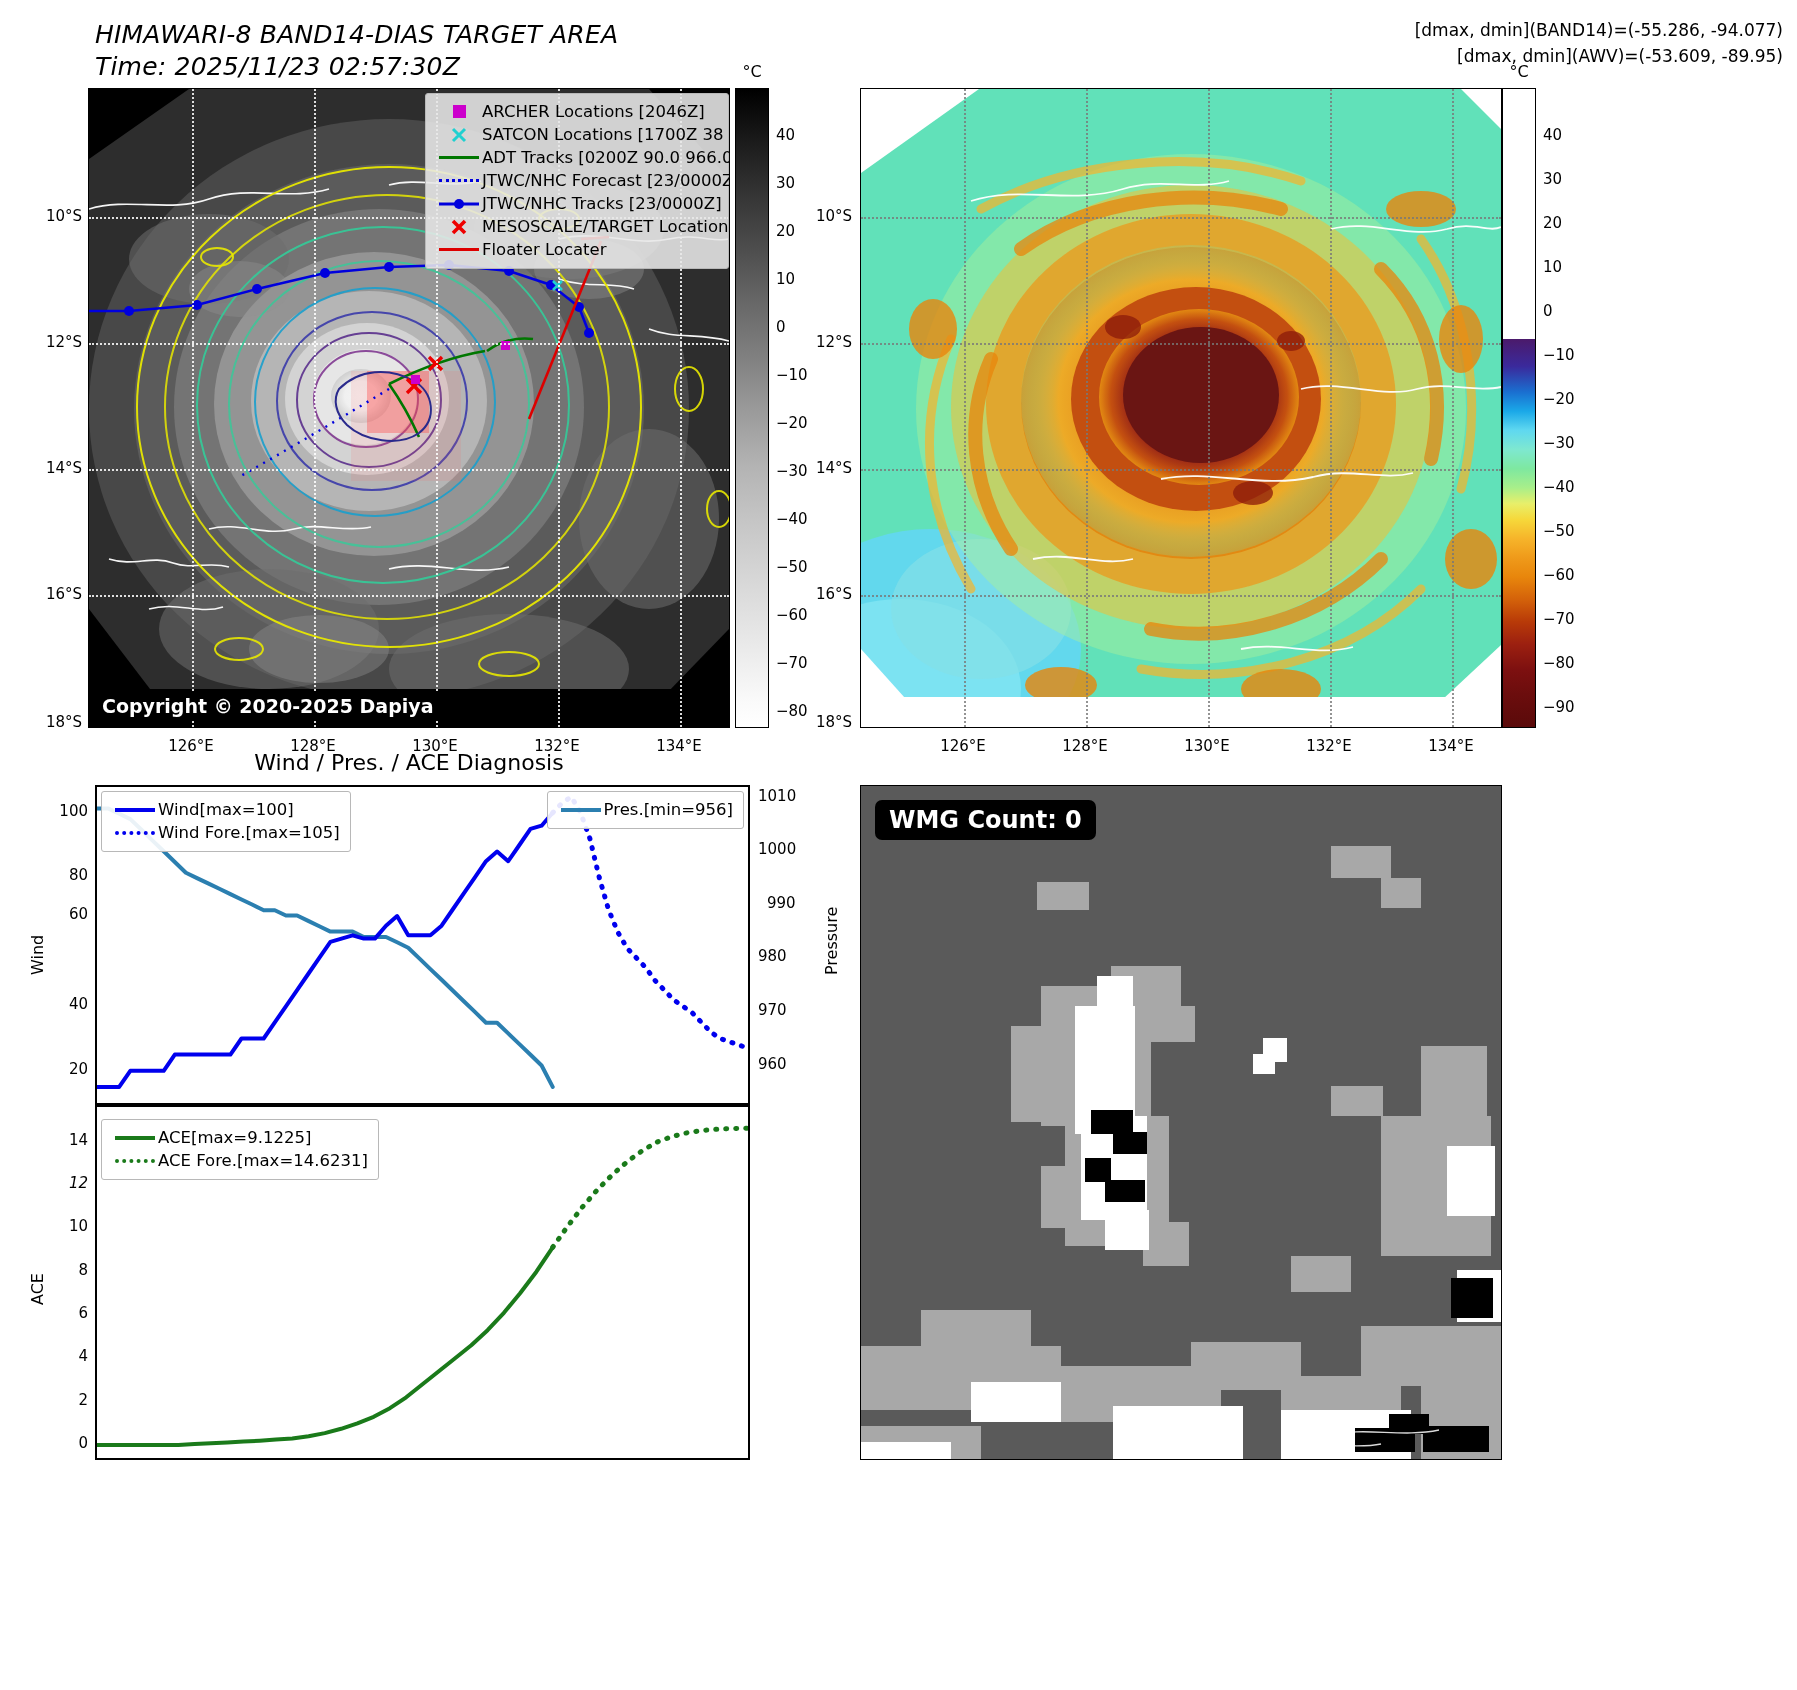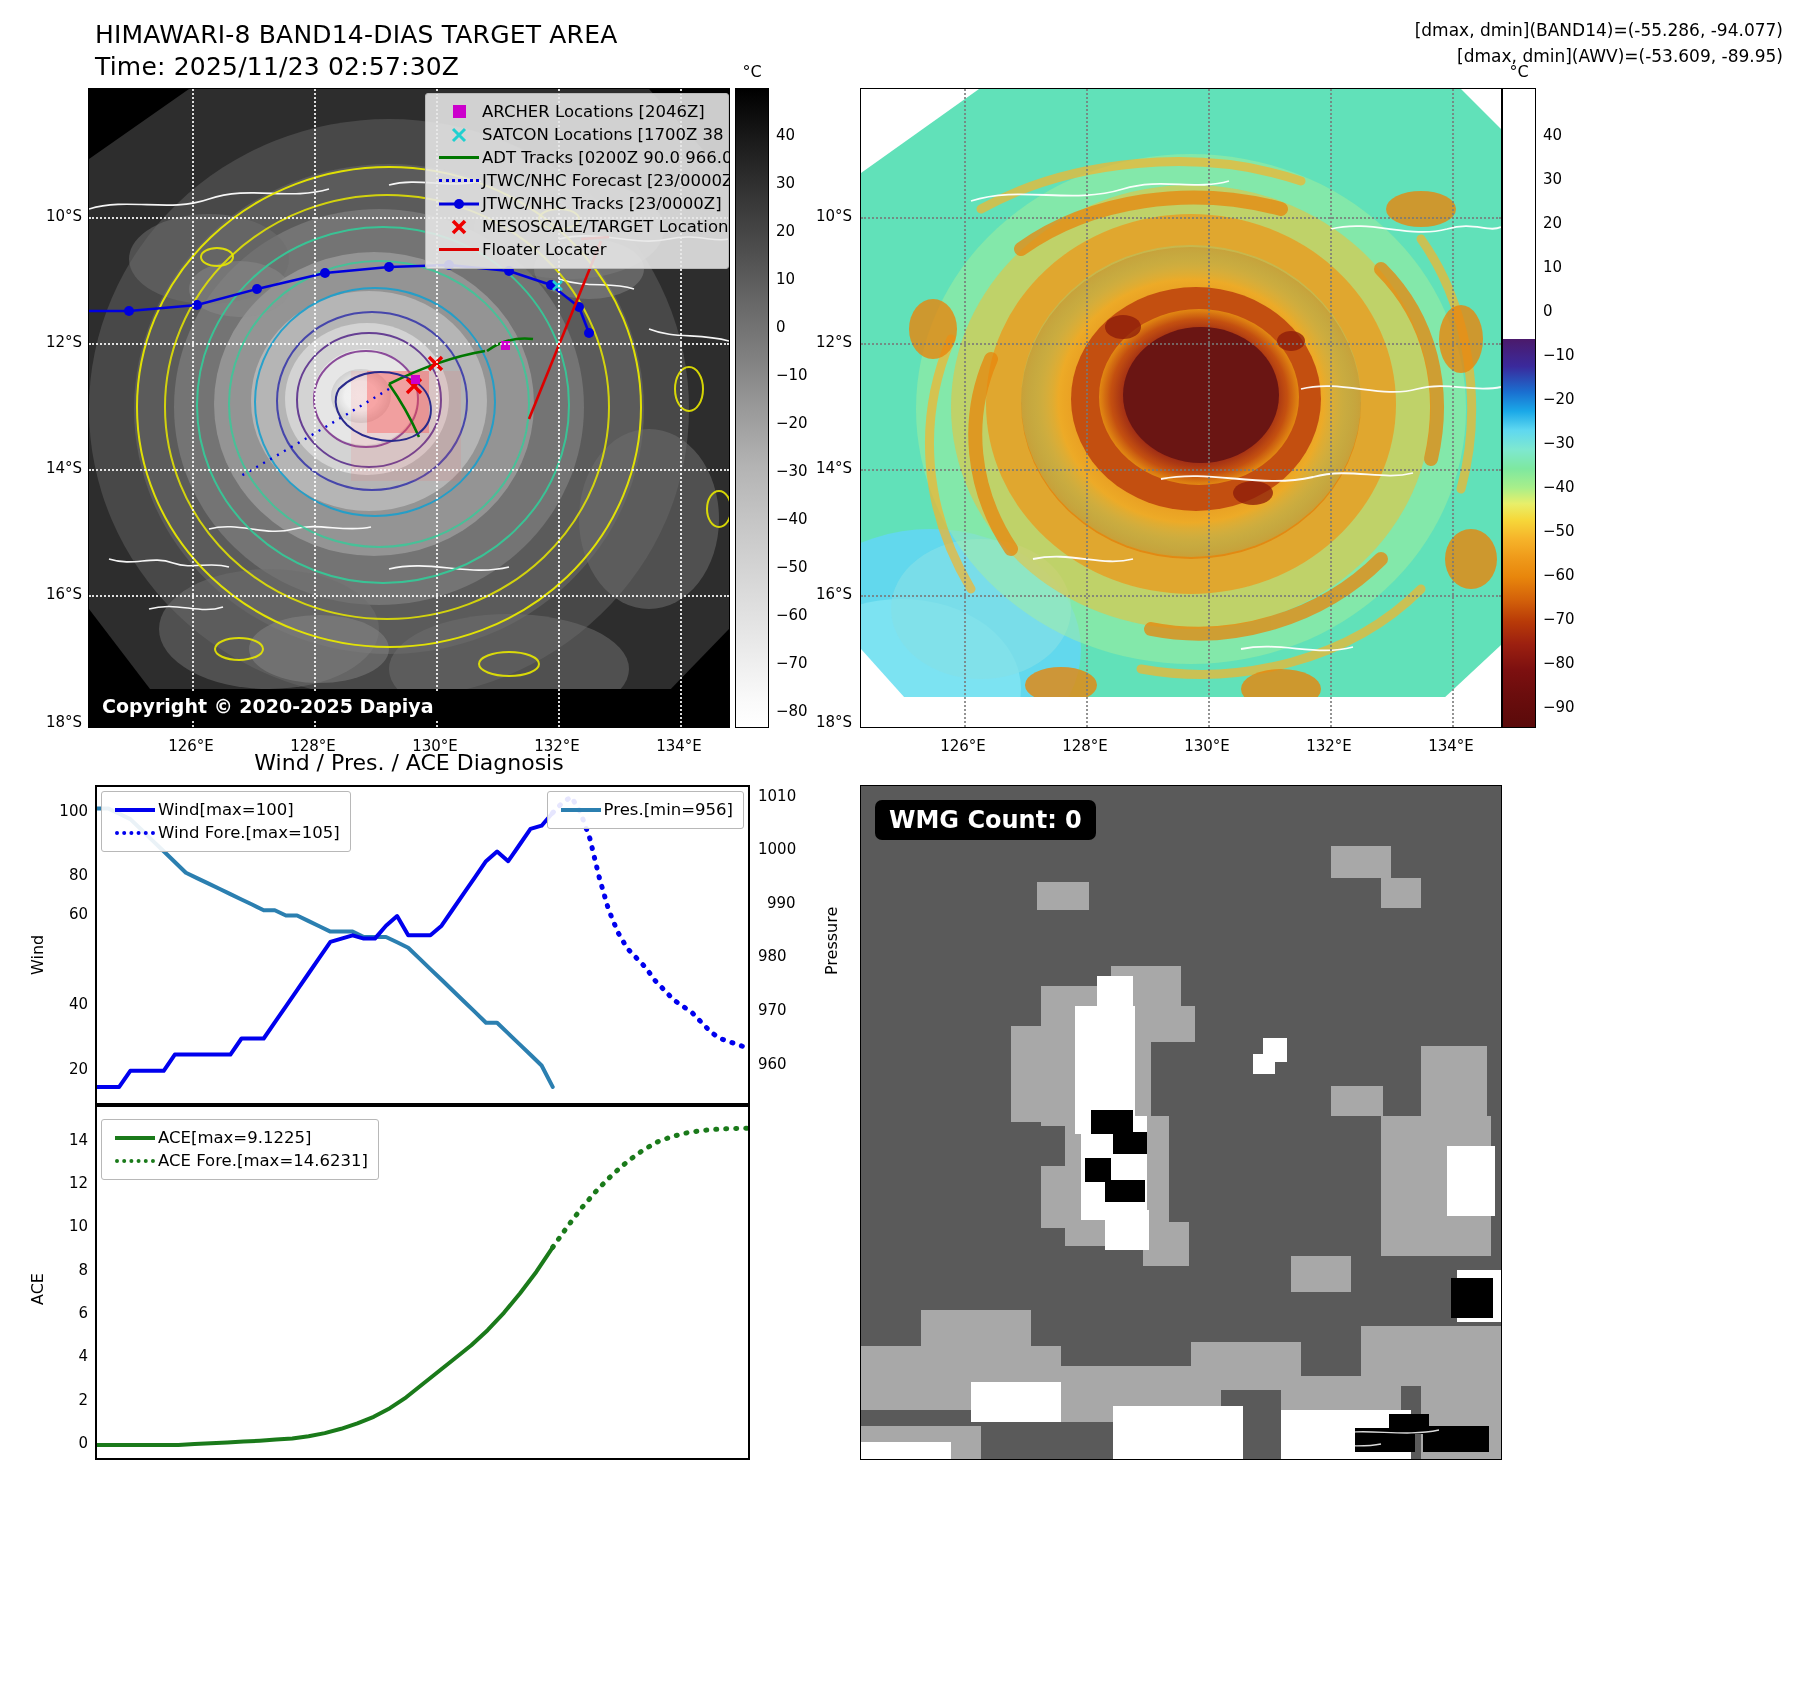--- a/index.html
+++ b/index.html
@@ -3,21 +3,21 @@
 <meta charset="utf-8">
 <style>
   * { box-sizing: border-box; }
   html, body { margin:0; padding:0; }
   body {
     width:1797px; height:1690px; background:#ffffff;
     font-family:"DejaVu Sans", sans-serif; color:#000;
     position:relative; overflow:hidden;
   }
   .abs { position:absolute; }
-  .ttl { font-size:25px; letter-spacing:.2px; }
+  .ttl { font-size:25px; letter-spacing:.2px;font-style:italic; }
   .hdr-right { font-size:17px; text-align:right; line-height:1.5; }
 
   
   .tick { font-size:15px; color:#000; position:absolute; white-space:nowrap; }
   .tick-x { transform:translateX(-50%); }
   .tick-y { transform:translateY(-50%); text-align:right; }
   .axlabel { font-size:16px; position:absolute; white-space:nowrap; }
   .axlabel.rot { transform-origin:0 0; transform:rotate(-90deg); }
 
   
@@ -510,21 +510,21 @@
   </div>
 </div>
 <div class="axlabel rot" style="left:28px; top:1305px;">ACE</div>
 <div id="ace-yticks">
     <div class="tick tick-y" style="left: 30px; top: 1443px; width: 58px; text-align: right;">0</div>
     <div class="tick tick-y" style="left: 30px; top: 1399.67px; width: 58px; text-align: right;">2</div>
     <div class="tick tick-y" style="left: 30px; top: 1356.33px; width: 58px; text-align: right;">4</div>
     <div class="tick tick-y" style="left: 30px; top: 1313px; width: 58px; text-align: right;">6</div>
     <div class="tick tick-y" style="left: 30px; top: 1269.67px; width: 58px; text-align: right;">8</div>
     <div class="tick tick-y" style="left: 30px; top: 1226.33px; width: 58px; text-align: right;">10</div>
-    <div class="tick tick-y" style="left: 30px; top: 1183px; width: 58px; text-align: right;">12</div>
+    <div class="tick tick-y" style="left: 30px; top: 1183px; width: 58px; text-align: right; font-style: italic;">12</div>
     <div class="tick tick-y" style="left: 30px; top: 1139.67px; width: 58px; text-align: right;">14</div>
   </div>
 
 <div class="mapframe" style="left:860px; top:785px; width:642px; height:675px; background:#5a5a5a;">
   <svg width="640" height="673" viewBox="0 0 640 673">
     <rect x="0" y="0" width="640" height="673" fill="#5a5a5a"></rect>
     <g fill="#a8a8a8">
       <rect x="176" y="96" width="52" height="28"></rect>
       <rect x="470" y="60" width="60" height="32"></rect>
       <rect x="520" y="92" width="40" height="30"></rect>

